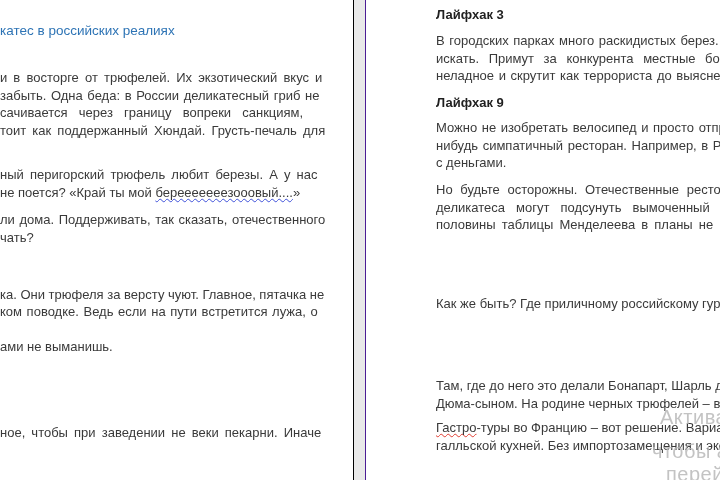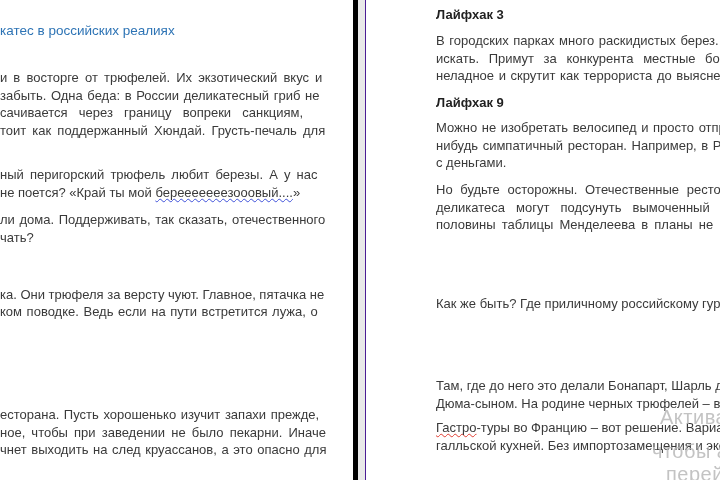--- a/index.html
+++ b/index.html
@@ -2,21 +2,21 @@
 <html><head>
 <meta charset="utf-8">
 <style>
   html,body{margin:0;padding:0;}
   .stage{
     position:relative;width:720px;height:480px;overflow:hidden;
     background:#e9e9e9;
     font-family:"Liberation Sans","DejaVu Sans",sans-serif;
   }
   .page{position:absolute;top:0;height:480px;background:#ffffff;}
-  .page-left{left:0;width:353px;border-right:5px solid #000000;}
+  .page-left{left:0;width:353px;border-right:1px solid #000000;}
   .page-right{left:365px;width:355px;border-left:1px solid #4c1d95;}
   .ln{
     position:absolute;left:0;white-space:nowrap;
     font-size:13px;line-height:16px;height:16px;color:#3a3a3a;
   }
   .page-right .ln{left:70px;}
   .b{font-weight:bold;color:#1f1f1f;}
   .h-blue{color:#2e74b5;font-size:13.5px;}
   .ws1{word-spacing:1px;}
   .ws2{word-spacing:2.5px;}
@@ -51,24 +51,23 @@
     <div class="ln ws2" style="top:123px">тоит как поддержанный Хюндай. Грусть-печаль для</div>
 
     <div class="ln ws2" style="top:167px">ный перигорский трюфель любит березы. А у нас</div>
     <div class="ln" style="top:185px"><span>не поется? «Край ты мой </span><span class="sq-blue">берееееееезооовый....</span><span>»</span></div>
 
     <div class="ln ws1" style="top:212px">ли дома. Поддерживать, так сказать, отечественного</div>
     <div class="ln" style="top:230px">чать?</div>
 
     <div class="ln" style="top:287px">ка. Они трюфеля за версту чуют. Главное, пятачка не</div>
     <div class="ln ws1" style="top:304px">ком поводке. Ведь если на пути встретится лужа, о</div>
+    <div class="ln" style="top:339px">ами не выманишь.</div>
 
-    <div class="ln ws1" style="top:407px">есторана. Пусть хорошенько изучит запахи прежде,</div>
-    <div class="ln ws2" style="top:425px">ное, чтобы при заведении не было пекарни. Иначе</div>
-    <div class="ln ws1" style="top:442px">чнет выходить на след круассанов, а это опасно для</div>
+    <div class="ln ws2" style="top:425px">ное, чтобы при заведении не веки пекарни. Иначе</div>
   </div>
 
   <div class="page page-right">
     <div class="ln b" style="top:7px">Лайфхак 3</div>
     <div class="ln ws1" style="top:33px">В городских парках много раскидистых берез. Х</div>
     <div class="ln ws6" style="top:51px">искать. Примут за конкурента местные бом</div>
     <div class="ln ws1" style="top:68px">неладное и скрутит как террориста до выяснени</div>
 
     <div class="ln b" style="top:95px">Лайфхак 9</div>
     <div class="ln ws1" style="top:120px">Можно не изобретать велосипед и просто отпра</div>

